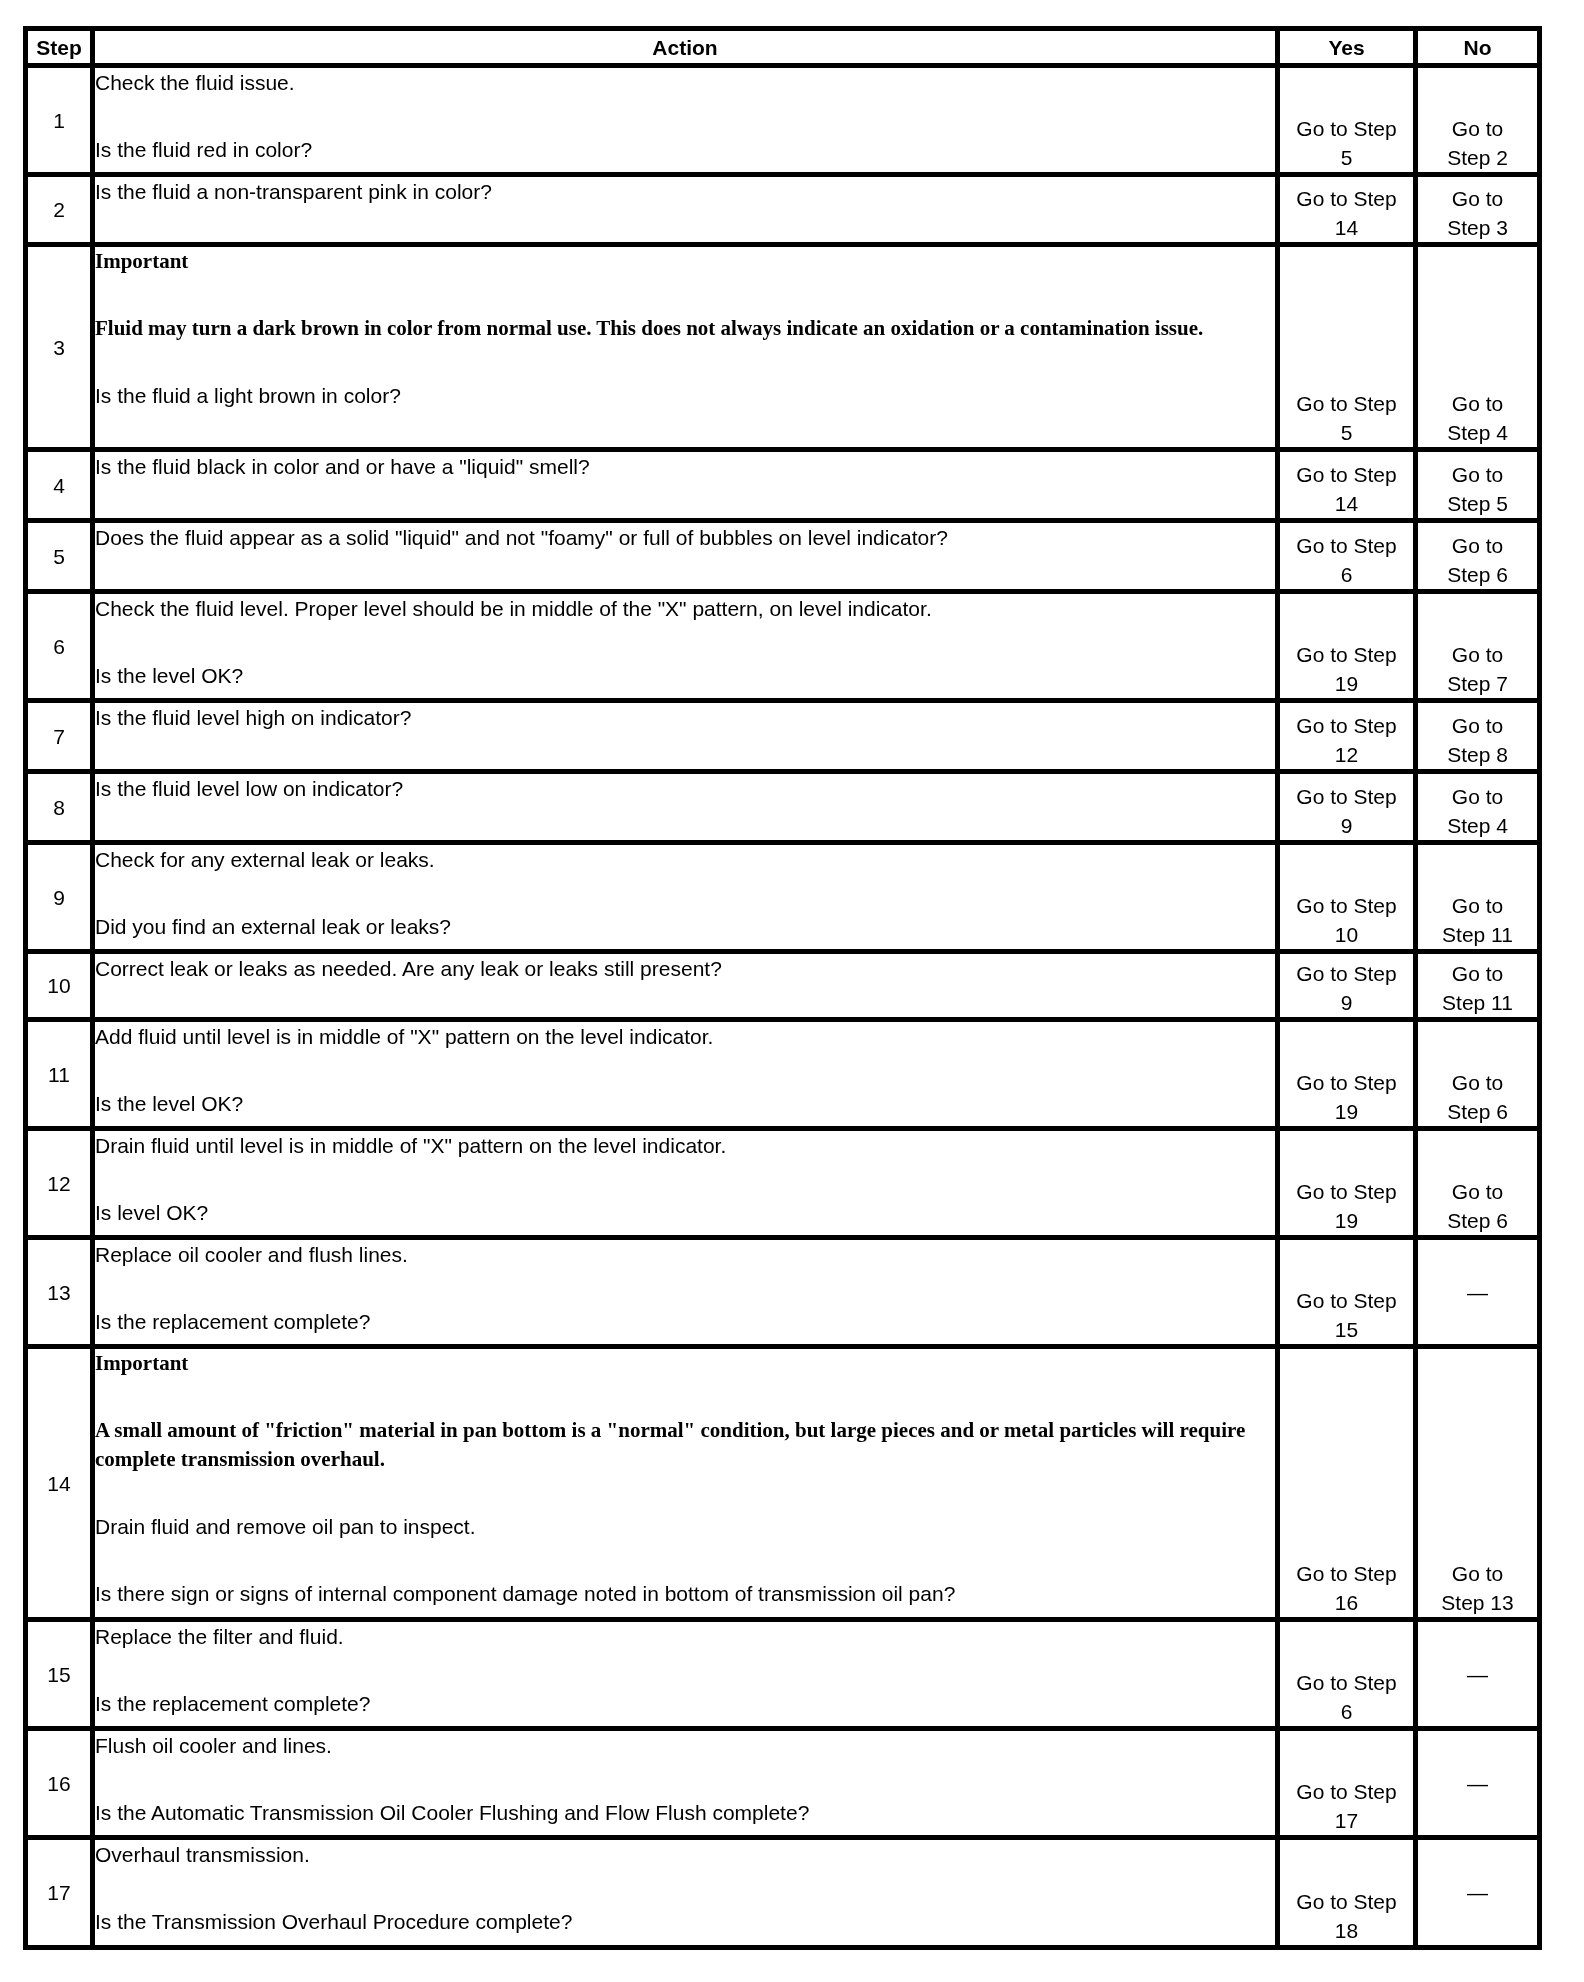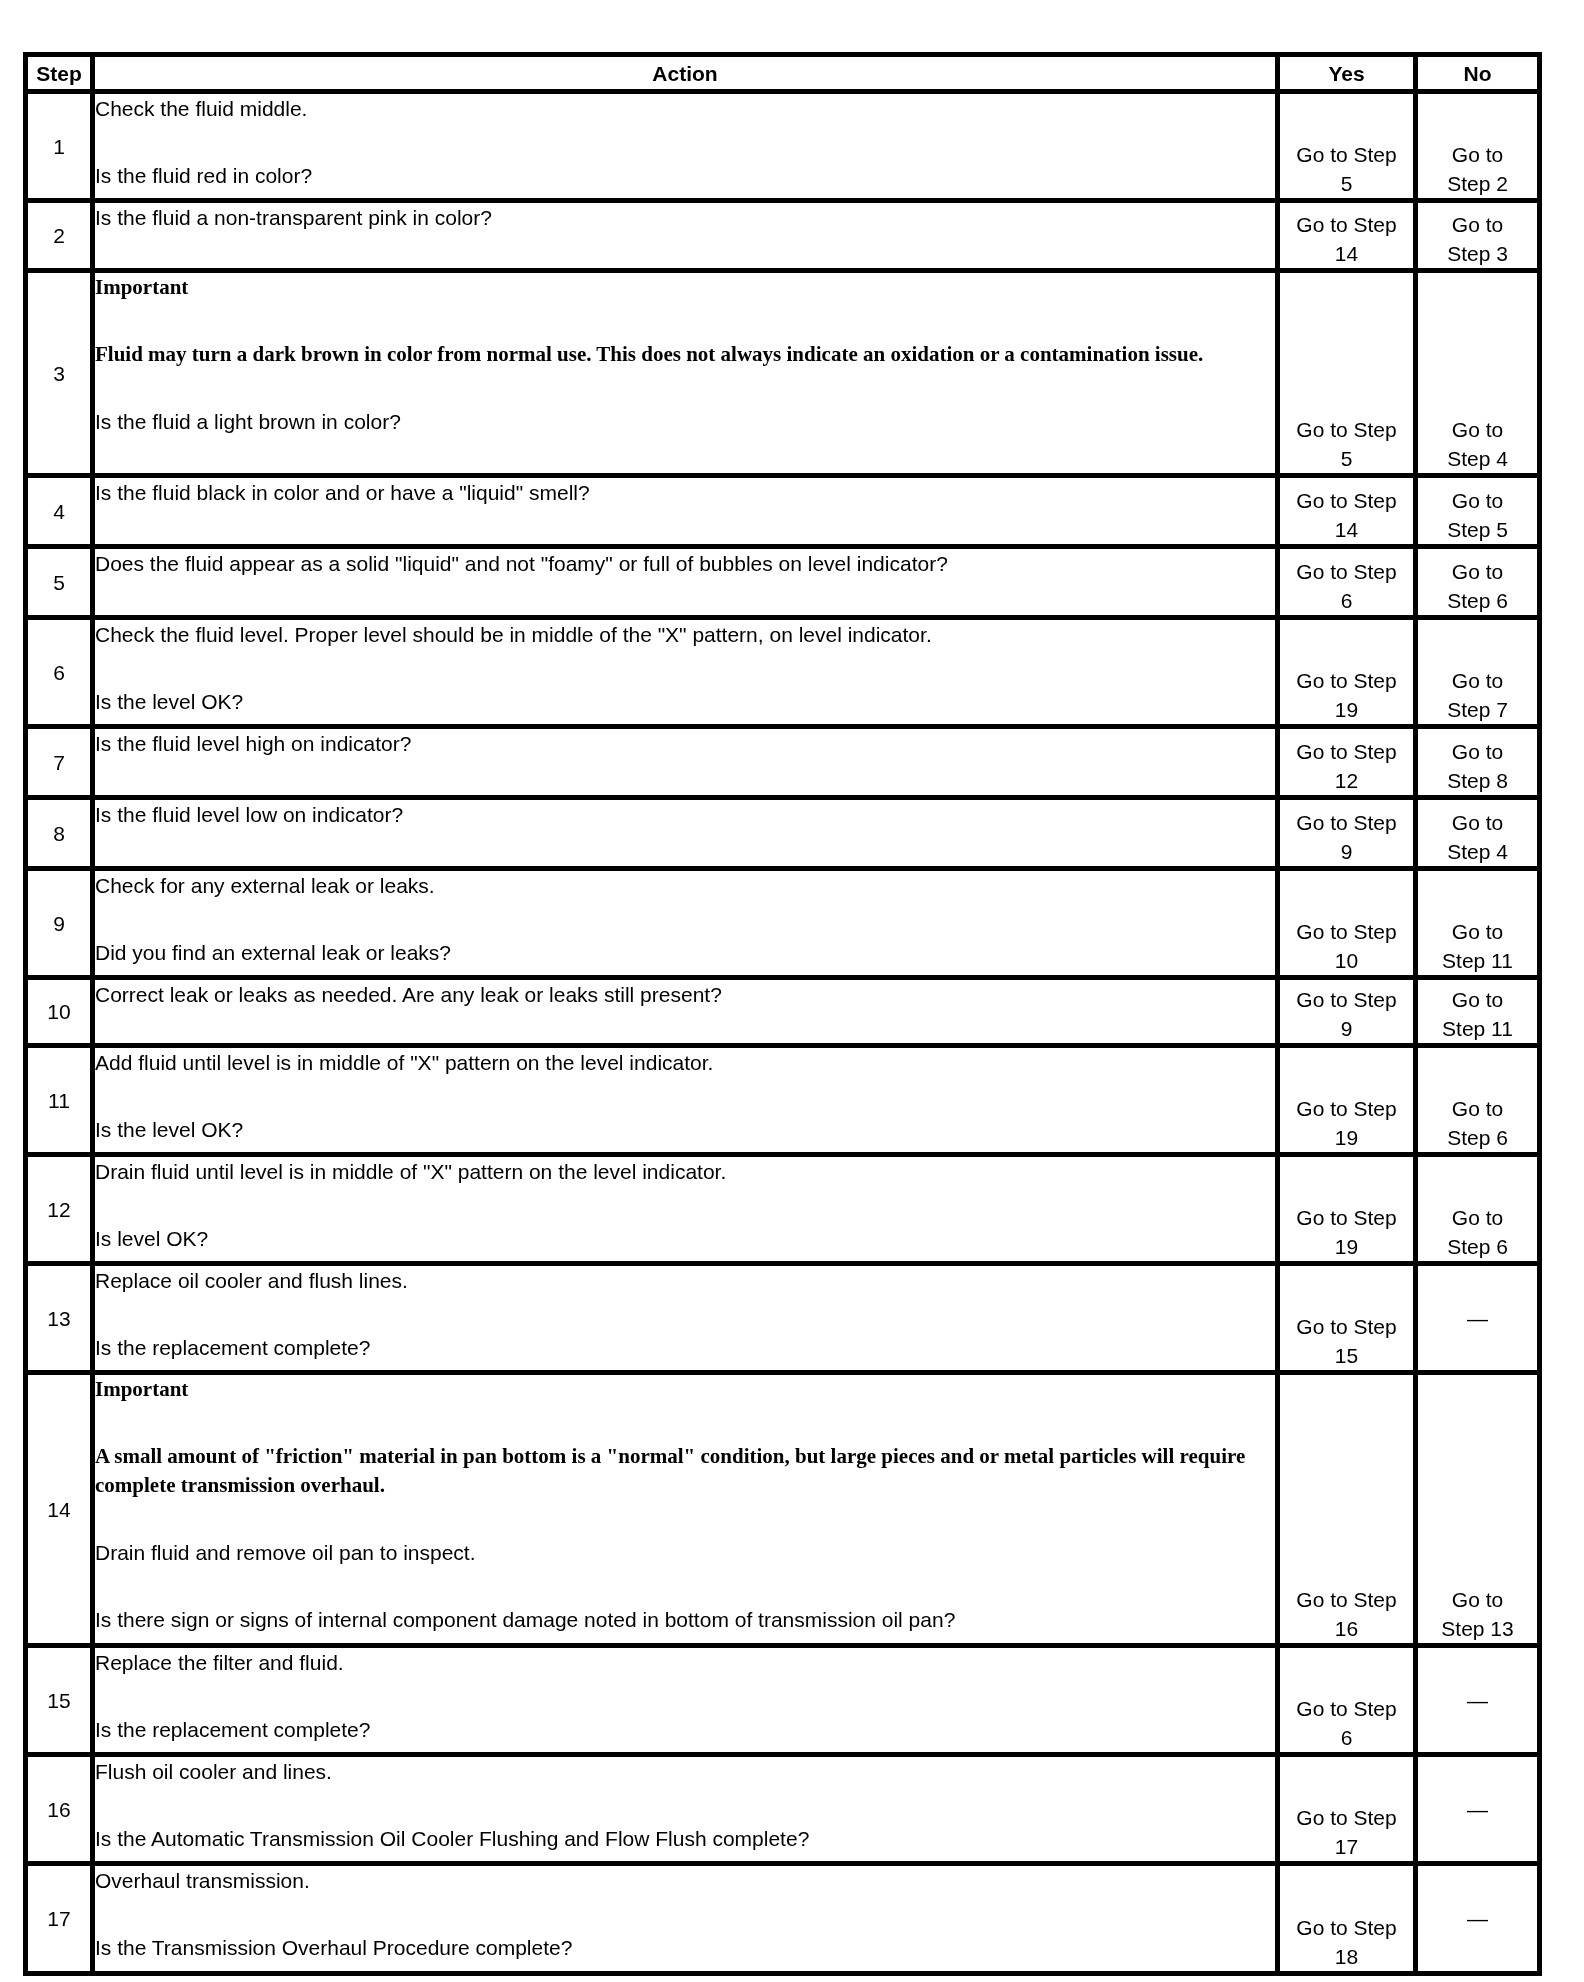--- a/index.html
+++ b/index.html
@@ -1,19 +1,19 @@
 <!DOCTYPE html>
 <html><head>
 <meta charset="utf-8">
 <style>
   html, body { margin: 0; padding: 0; background: #ffffff; }
   body { width: 1584px; height: 1982px; position: relative; overflow: hidden;
          font-family: "Liberation Sans", sans-serif; color: #000; }
   table.diag {
-    position: absolute; left: 23px; top: 52px;
+    position: absolute; left: 23px; top: 26px;
     border-collapse: collapse; table-layout: fixed;
     width: 1514px;
   }
   table.diag col.c-step { width: 67px; }
   table.diag col.c-action { width: 1185px; }
   table.diag col.c-yes { width: 138px; }
   table.diag col.c-no { width: 124px; }
   table.diag th, table.diag td {
     border: 5px solid #000; padding: 0; font-size: 21px; line-height: 29px;
   }
@@ -40,21 +40,21 @@
       <th>Step</th>
       <th>Action</th>
       <th>Yes</th>
       <th>No</th>
     </tr>
   </thead>
   <tbody id="rows">
       <tr style="height: 109px;">
         <td class="step">1</td>
         <td class="action">
-          <p>Check the fluid middle.</p>
+          <p>Check the fluid issue.</p>
           <p>Is the fluid red in color?</p>
         </td>
         <td class="yes"><span>Go to Step</span><br><span>5</span></td>
         <td class="no"><span>Go to</span><br><span>Step 2</span></td>
       </tr>
       <tr style="height: 70px;">
         <td class="step">2</td>
         <td class="action">
           <p>Is the fluid a non-transparent pink in color?</p>
         </td>

